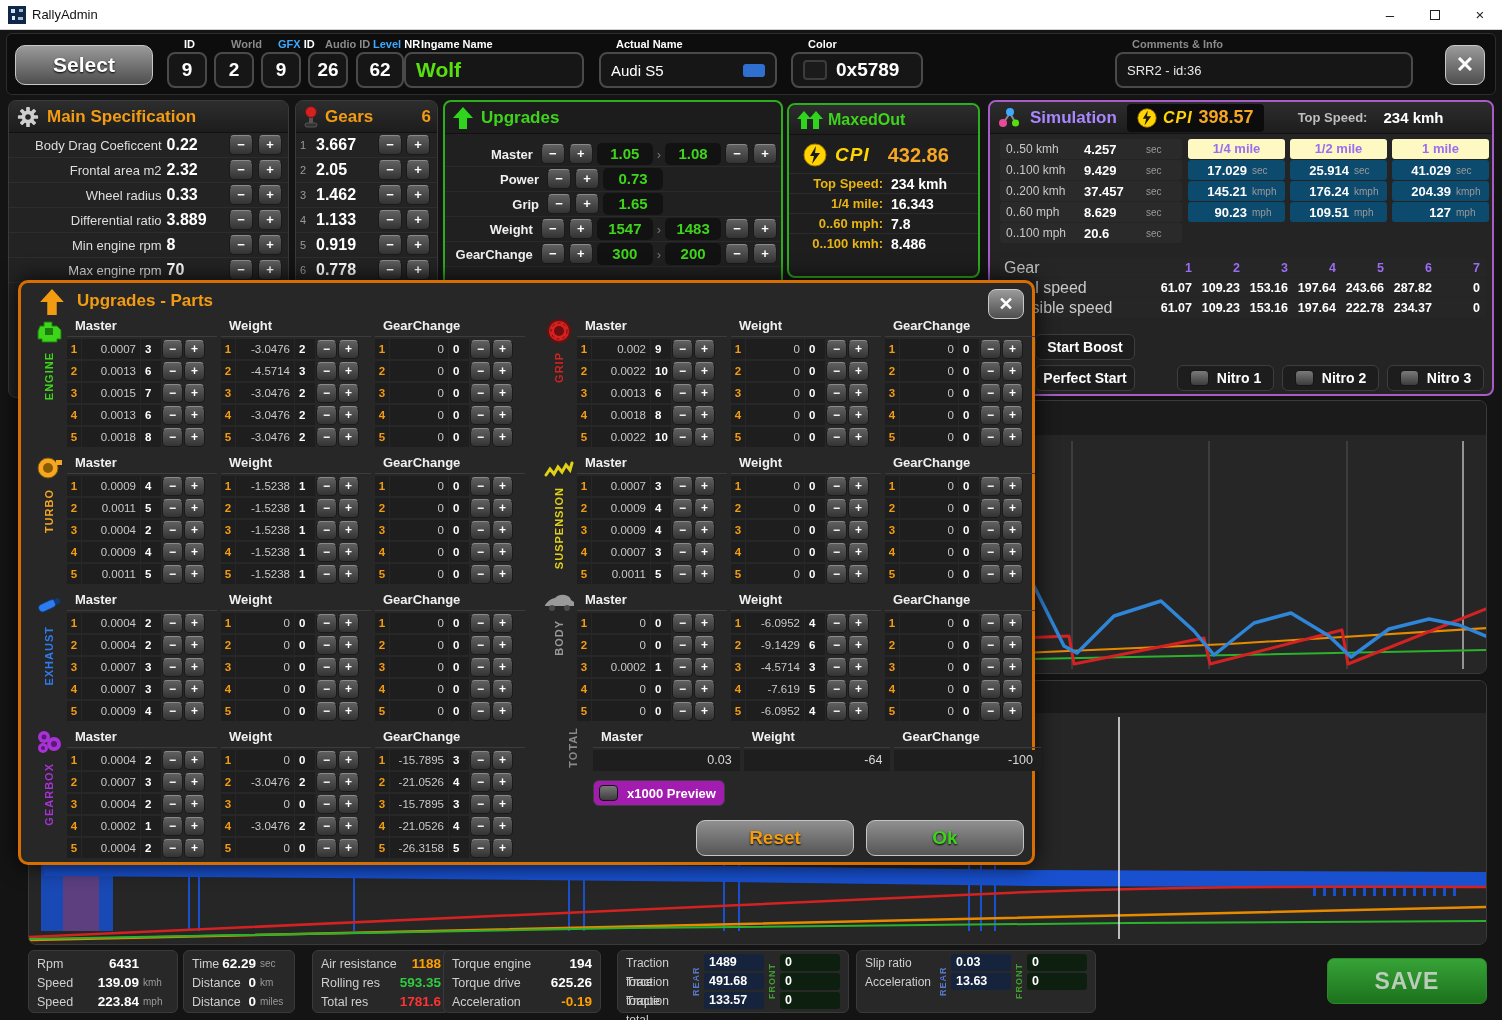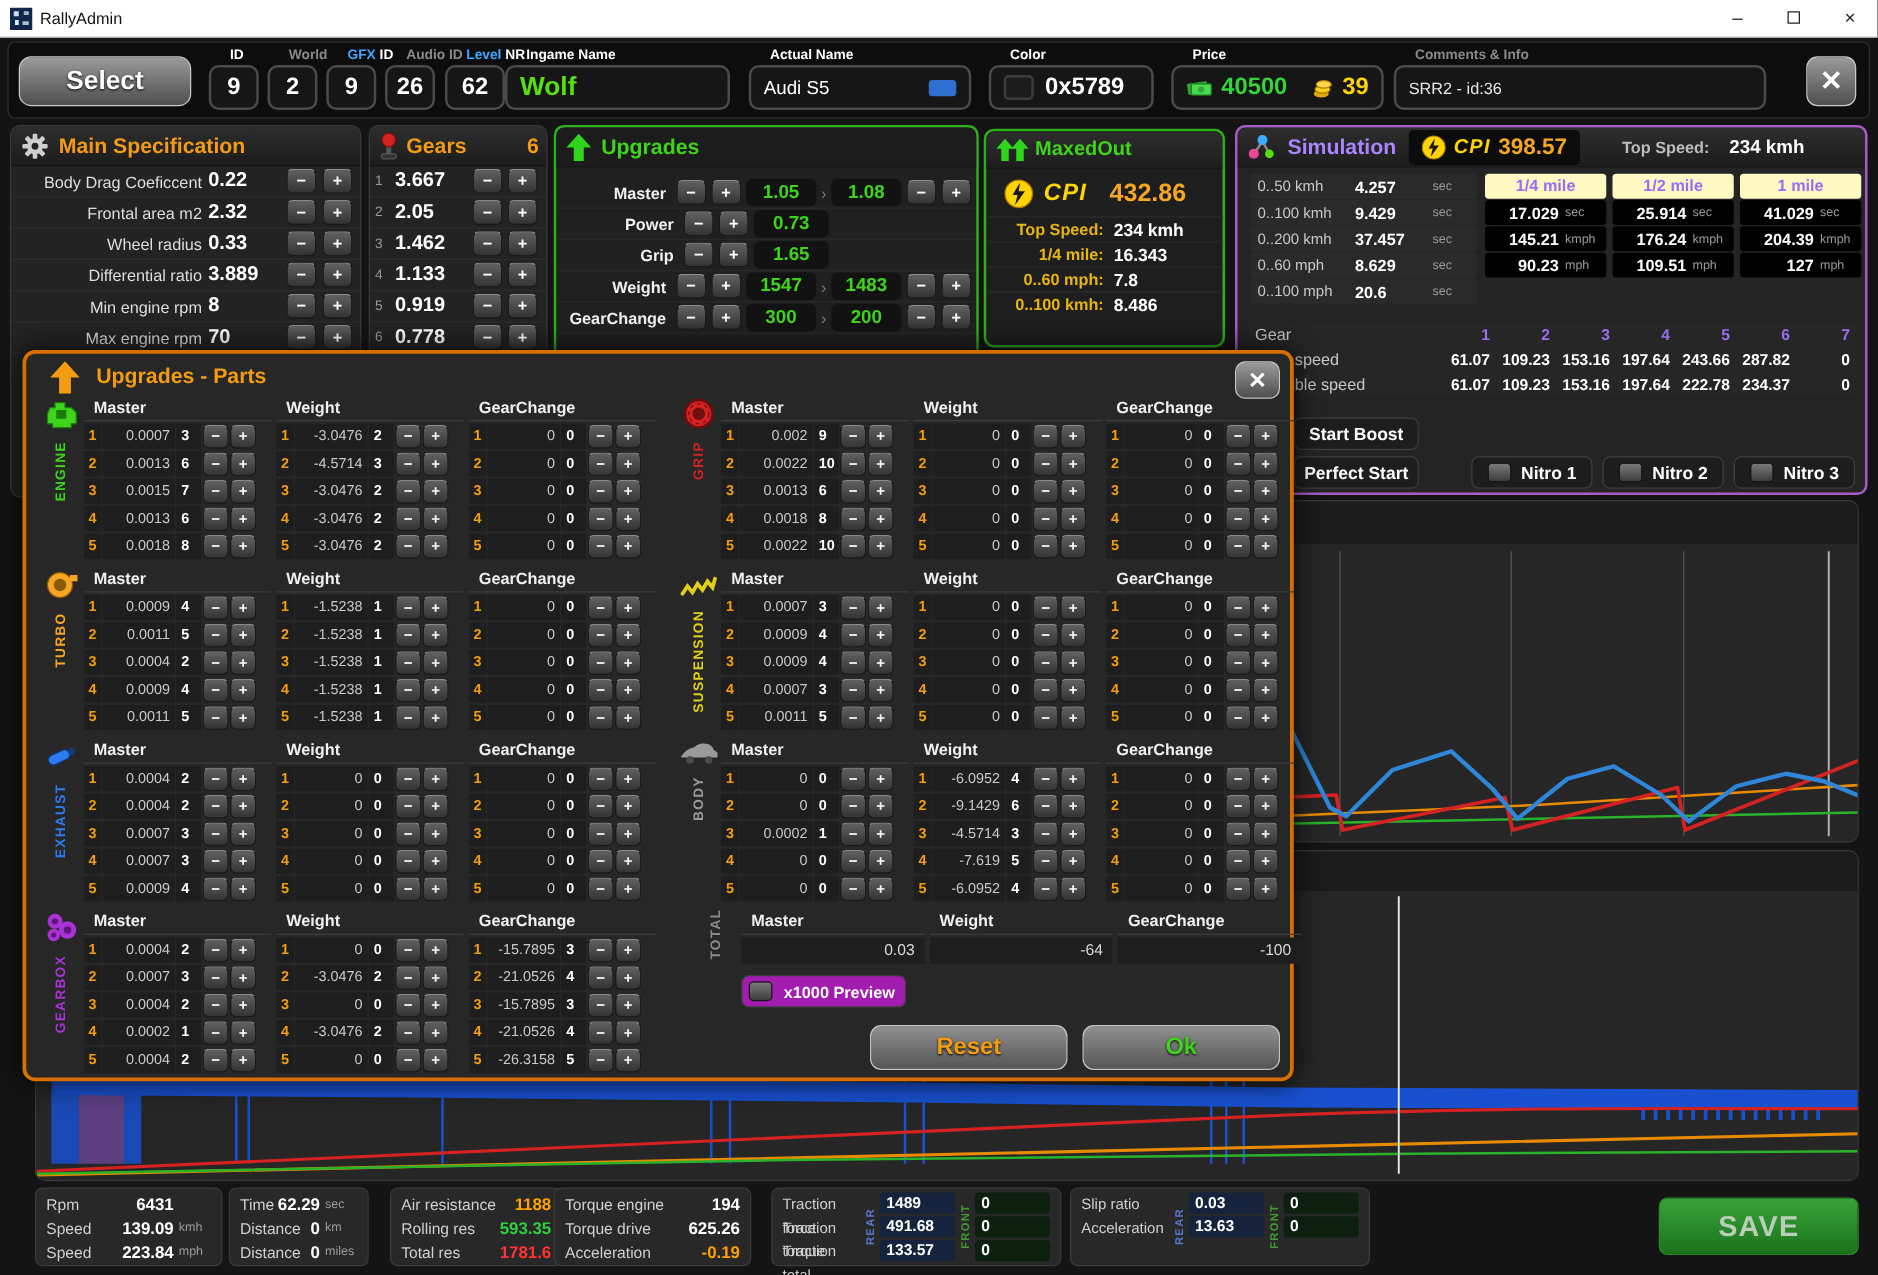--- a/index.html
+++ b/index.html
@@ -88,27 +88,27 @@
   .ts-val { color:#fff; font-weight:bold; font-size:15px; margin-left:6px; }
   .sim-times { position:absolute; left:10px; top:37px; width:182px; }
   .sim-trow { display:flex; align-items:center; height:20px; margin-bottom:1px; background:#2a2a2a; border-radius:3px; padding:0 6px; }
   .sim-tlabel { width:78px; color:#c9c9c9; font-size:12px; }
   .sim-tval { width:62px; color:#fff; font-weight:bold; font-size:13px; }
   .sim-tunit { color:#9a9a9a; font-size:10px; }
   .sim-miles { position:absolute; left:198px; top:37px; display:flex; gap:5px; }
   .mile-col { width:97px; }
   .mile-h { height:20px; background:#fef9c3; border-radius:3px; color:#9b6df2; font-weight:bold; font-size:13px;
     text-align:center; line-height:20px; margin-bottom:1px; }
-  .mile-r { height:20px; background:#000000; border-radius:3px; display:flex; align-items:center; justify-content:flex-end;
+  .mile-r { height:20px; background:#0c4a6e; border-radius:3px; display:flex; align-items:center; justify-content:flex-end;
     gap:5px; padding:0 5px; margin-bottom:1px; }
   .mile-r b { color:#fff; font-size:13px; }
   .mile-r span { color:#9a9a9a; font-size:10px; width:28px; }
   .sim-geartable { position:absolute; left:10px; top:156px; width:486px; }
   .sg-row { display:flex; height:19px; align-items:center; background:#262626; border-radius:2px; margin-bottom:1px; padding:0 4px; }
-  .sg-corner { width:140px; color:#c9c9c9; font-size:13px; }
+  .sg-corner { width:140px; color:#c9c9c9; font-size:16px; }
   .sg-cell { width:48px; text-align:right; color:#fff; font-weight:bold; font-size:12.5px; }
   .sg-cell.hd { color:#9b6df2; }
   .sim-btn { position:absolute; height:26px; background:#1d1d1d; border:1px solid #3e3e3e; border-radius:6px;
     color:#fff; font-weight:bold; font-size:14px; display:flex; align-items:center; justify-content:center;
     gap:8px; cursor:pointer; }
   .chk { width:19px; height:16px; border-radius:4px; background:linear-gradient(#7a7a7a,#3c3c3c);
     border:1px solid #161616; flex:0 0 auto; }
 
   
   .chartpanel { position:absolute; left:28px; width:1459px; background:#242424; border:1px solid #3a3a3a;
@@ -220,37 +220,20 @@
       <span class="swatch-blue"></span>
     </div>
   </div>
   <div class="tfield" style="left:784px">
     <div class="tlabel">Color</div>
     <div class="tbox left" style="width:132px">
       <span class="swatch-dark"></span>
       <span>0x5789</span>
     </div>
   </div>
-  <div class="tfield" style="left:930px">
-    <div class="tlabel">Price</div>
-    <div class="tbox left" style="width:170px; gap:6px">
-      <svg width="22" height="16" viewBox="0 0 22 16">
-          <rect x="1" y="4" width="16" height="9" rx="1" fill="#2ea832" transform="rotate(-8 9 8)"></rect>
-          <rect x="4" y="5" width="16" height="9" rx="1" fill="#49d94f" stroke="#1d7a20"></rect>
-          <circle cx="12" cy="9.5" r="2.4" fill="#2ea832"></circle>
-        </svg>
-      <span class="price-money">40500</span>
-      <svg width="18" height="17" viewBox="0 0 18 17" style="margin-left:14px">
-          <ellipse cx="7" cy="13" rx="6" ry="3" fill="#e0a80a"></ellipse>
-          <ellipse cx="8" cy="9.5" rx="6" ry="3" fill="#ffcf1f" stroke="#a97b00"></ellipse>
-          <ellipse cx="9" cy="5.5" rx="6" ry="3" fill="#ffd84d" stroke="#a97b00"></ellipse>
-        </svg>
-      <span class="price-coins">39</span>
-    </div>
-  </div>
   <div class="tfield" style="left:1108px">
     <div class="tlabel dim">Comments &amp; Info</div>
     <div class="tbox left" style="width:298px; justify-content:flex-start">
         <span class="comments-val">SRR2 - id:36</span>
       </div>
   </div>
   <div class="xbtn">✕</div>
 </div>
 
 <div id="panel-spec" class="panel" style="left:8px; top:100px; width:281px; height:298px">

